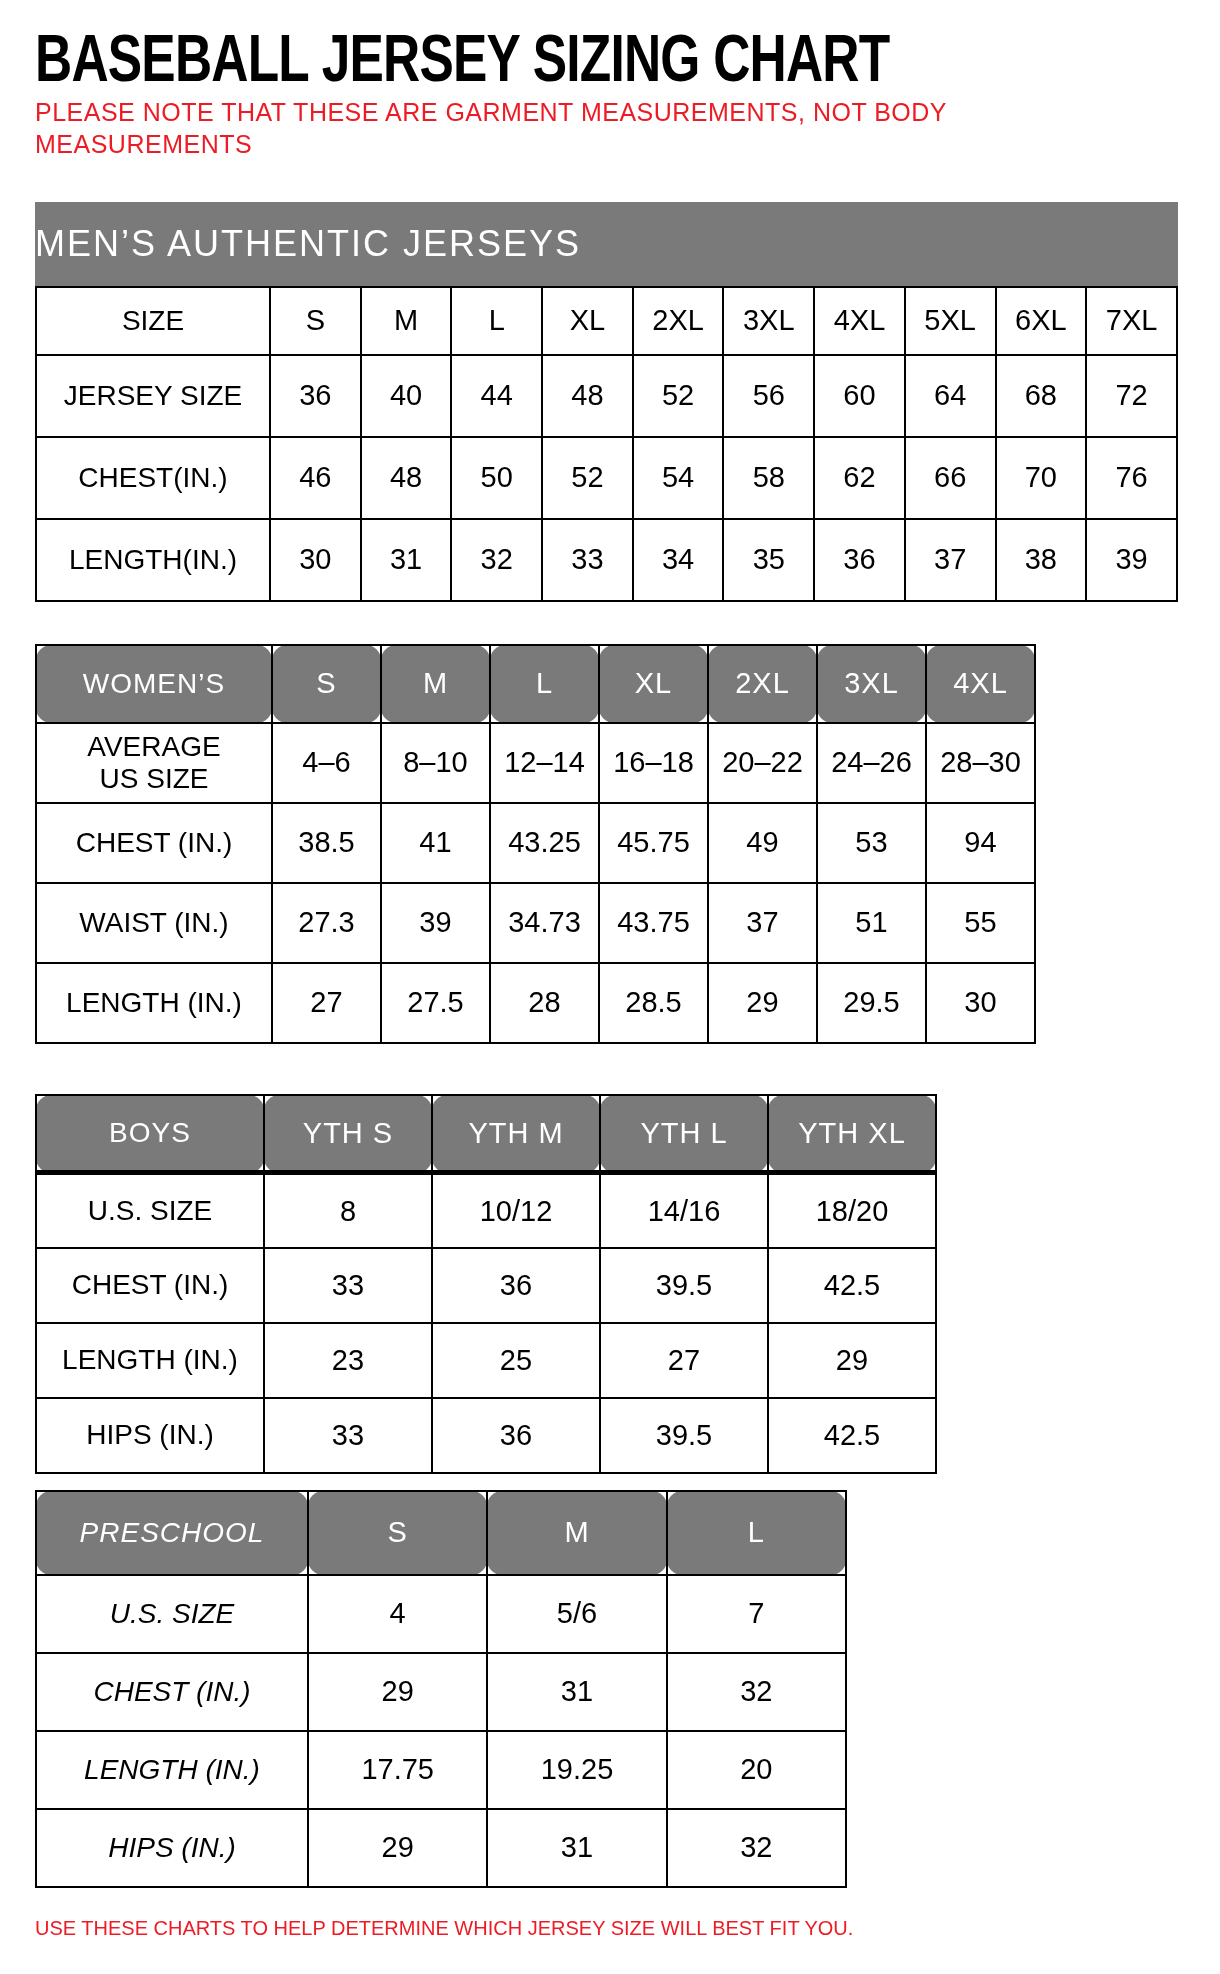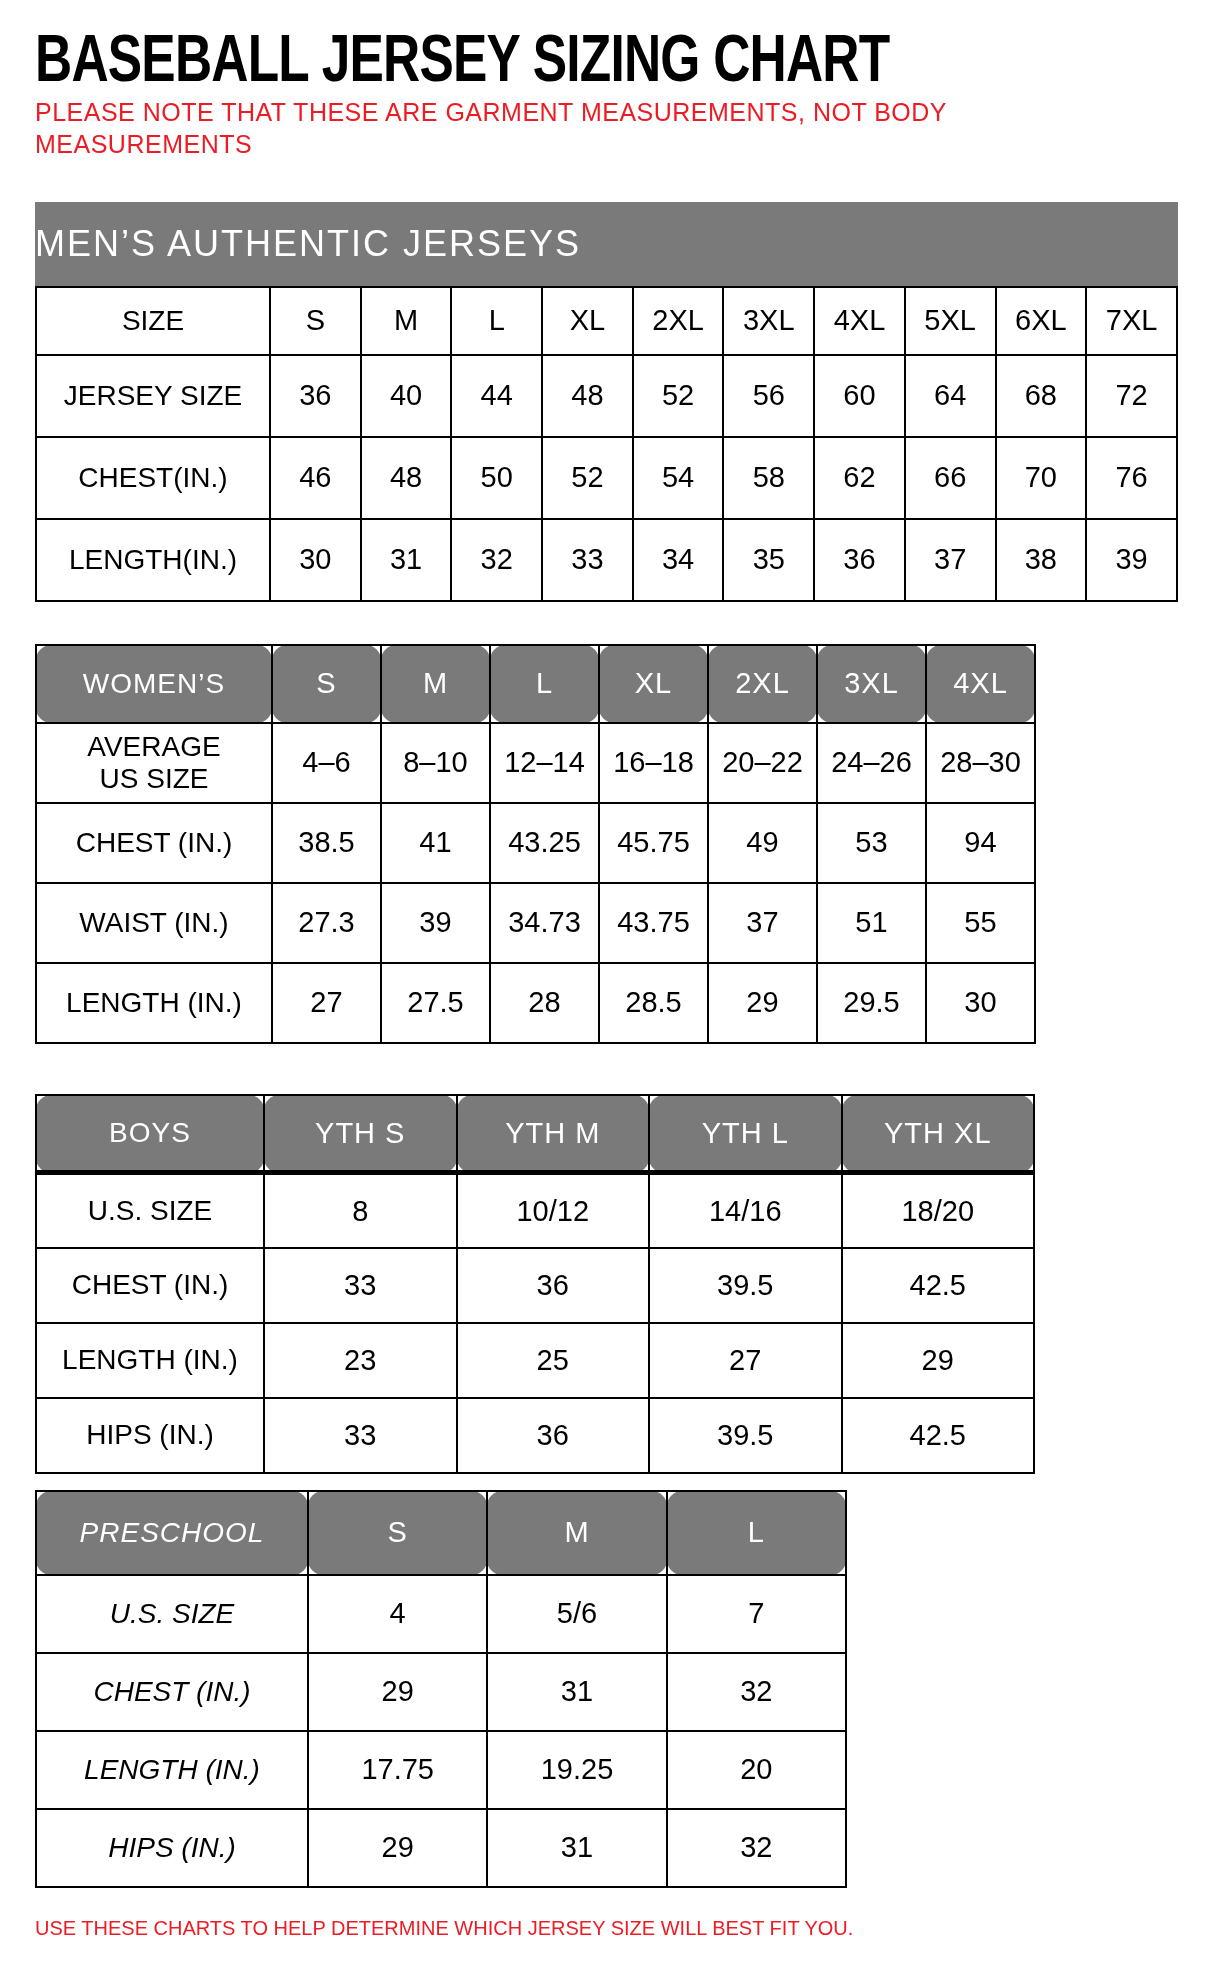--- a/index.html
+++ b/index.html
@@ -77,21 +77,21 @@
   .t0{width:1143px;}
   .t0 td.lbl{width:234px;}
   .t0 tr.head td{height:68px;}
   .t0 tr.datarow td{height:82px;}
   
   .t1{width:1001px;margin-top:42px;}
   .t1 td.lbl{width:236px;}
   .t1 tr.head td{height:78px;}
   .t1 tr.datarow td{height:80px;}
   
-  .t2{width:1000px;margin-top:50px;padding-left:44px;}
+  .t2{width:902px;margin-top:50px;padding-left:44px;}
   .t2 td.lbl{width:228px;}
   .t2 tr.head td{height:78px;border-bottom:5px solid #000;}
   .t2 tr.datarow td{height:75px;}
   
   .t3{width:812px;margin-top:16px;}
   .t3 td.lbl{width:272px;font-style:italic;}
   .t3 tr.head td{height:84px;}
   .t3 tr.datarow td{height:78px;}
 </style>
 </head>

